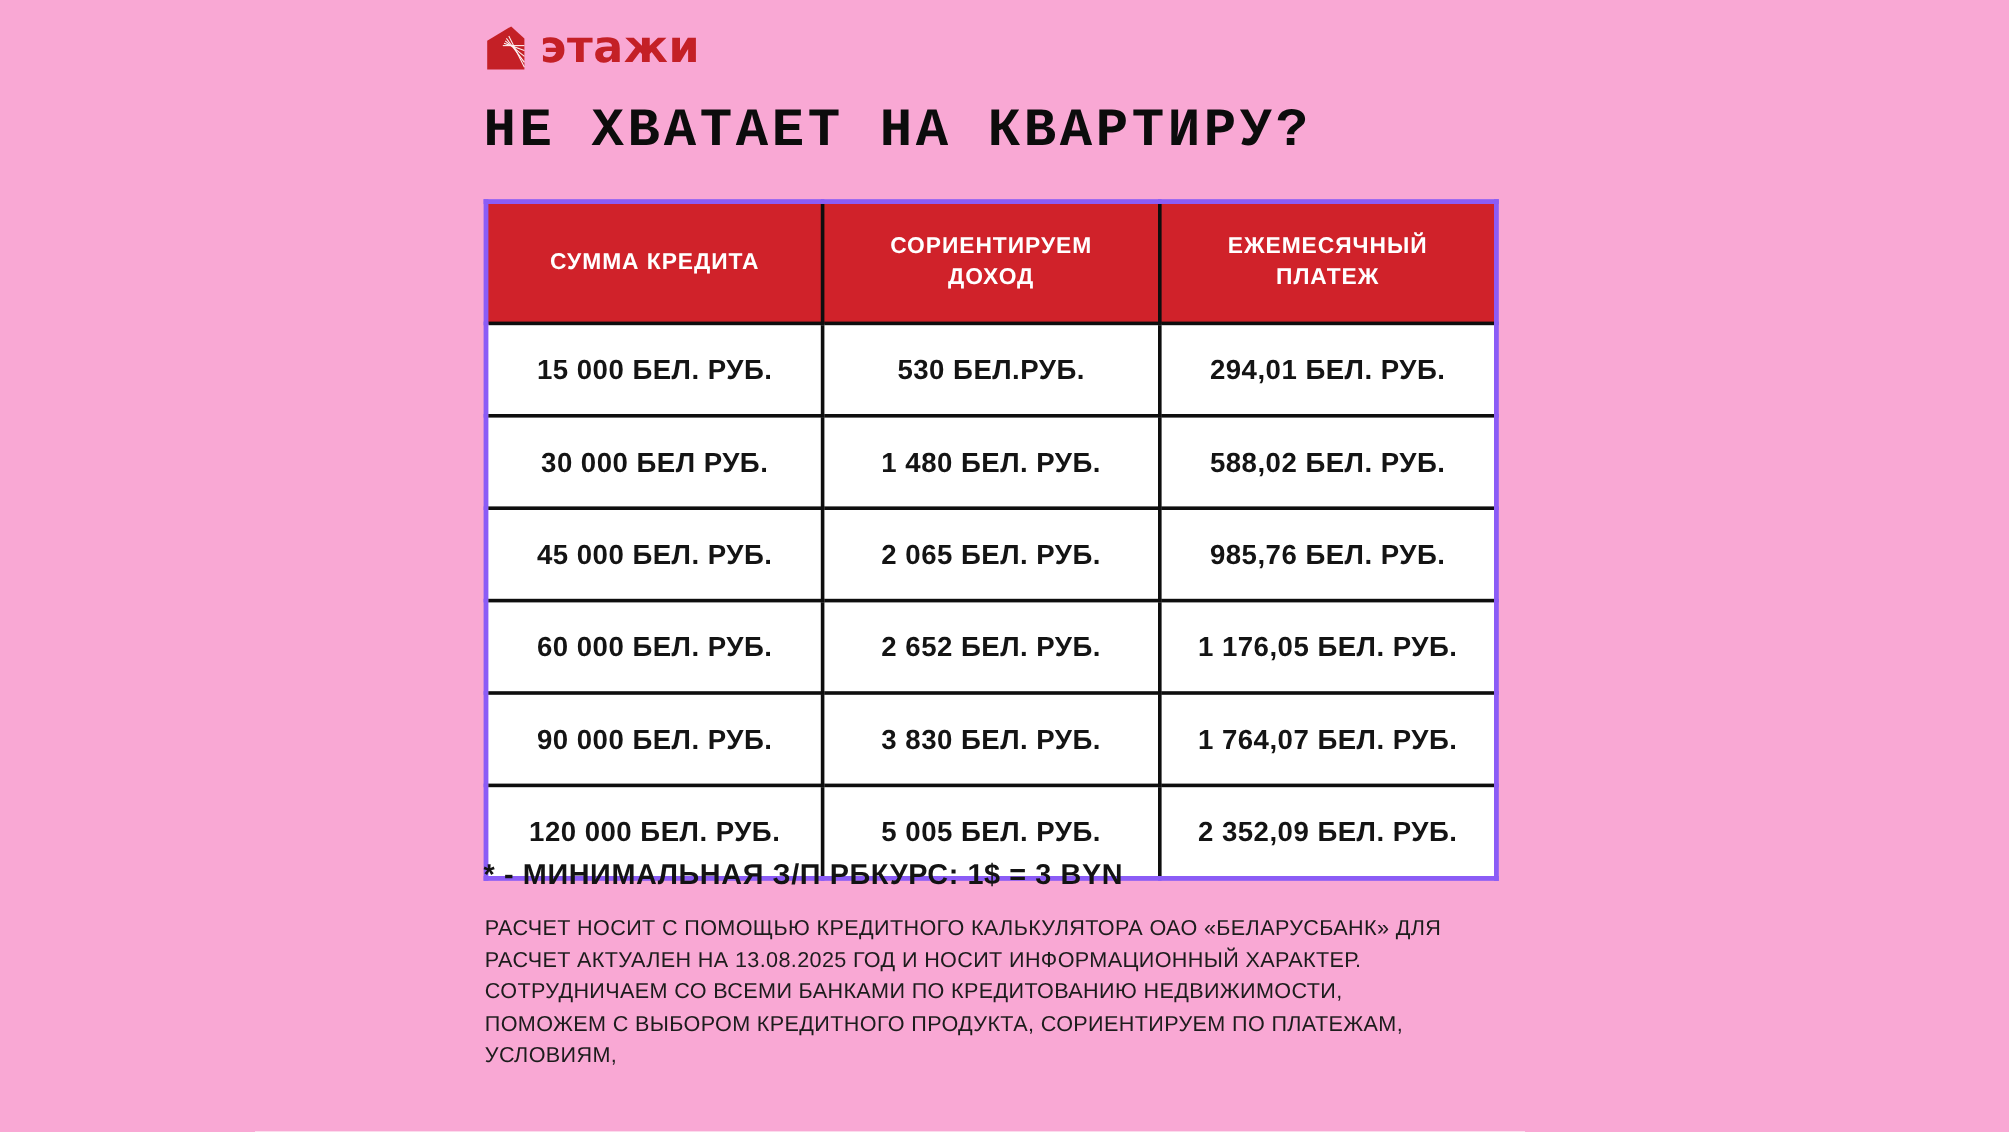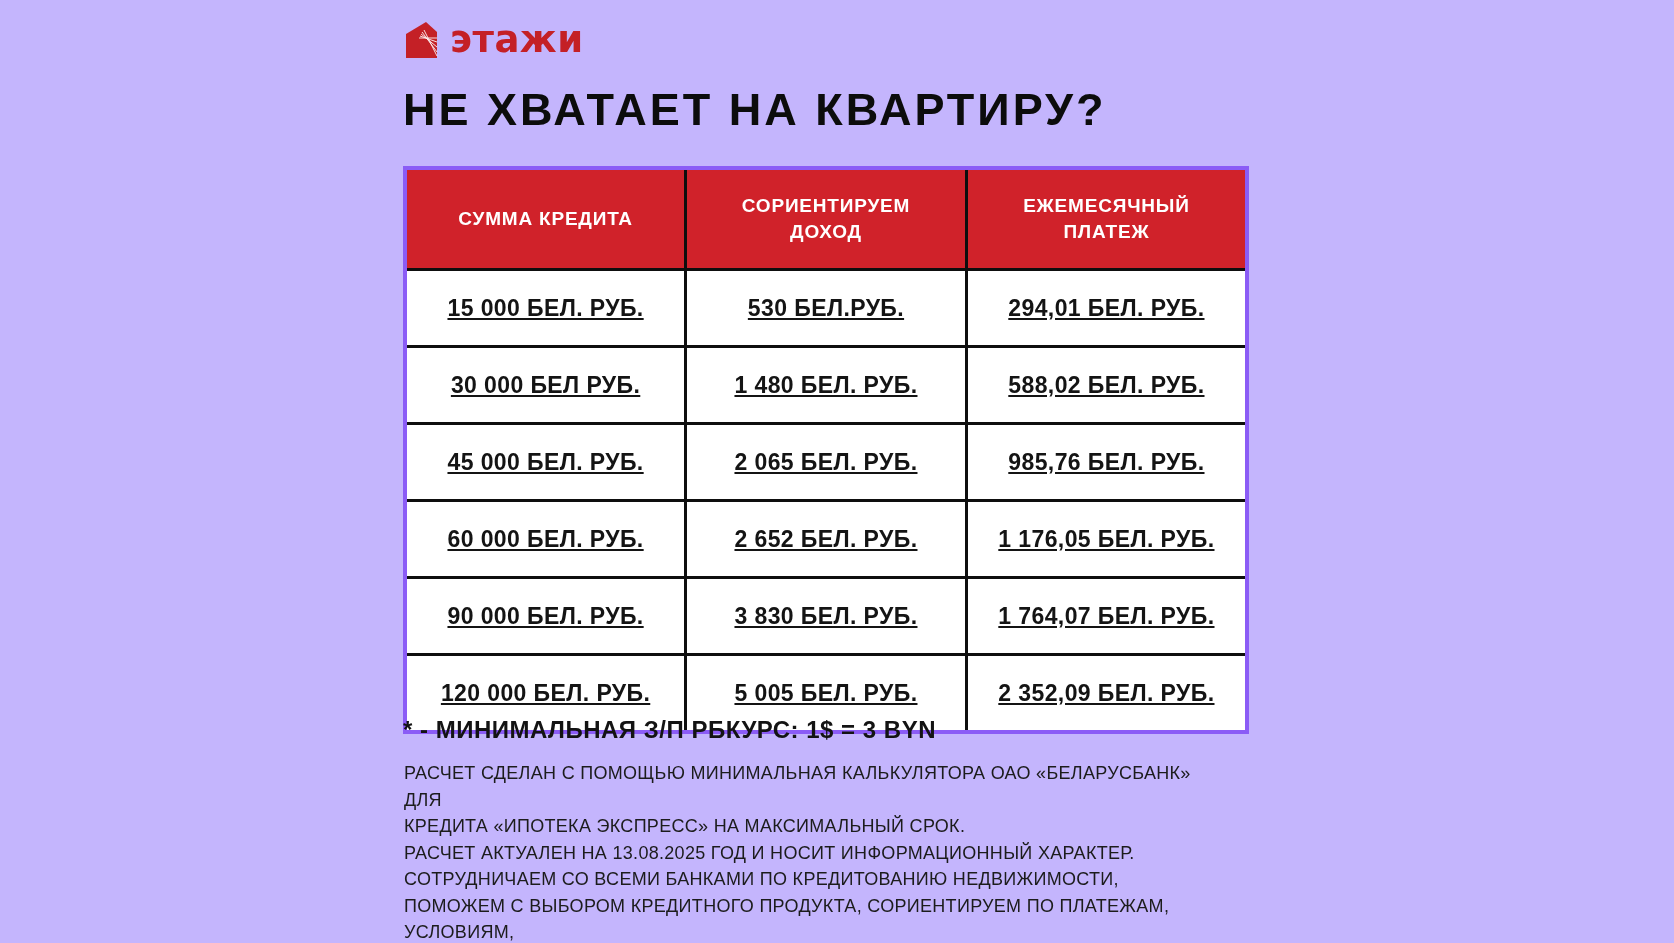--- a/index.html
+++ b/index.html
@@ -5,21 +5,21 @@
   html, body {
     margin: 0;
     padding: 0;
     background: #ffffff;
     font-family: "Liberation Sans", sans-serif;
   }
   .canvas {
     position: relative;
     width: 1674px;
     height: 943px;
-    background: #c4b5fd;
+    background: #f9a8d4;
     overflow: hidden;
   }
   
   .logo {
     position: absolute;
     left: 404px;
     top: 20px;
     display: flex;
     align-items: center;
     gap: 8px;
@@ -33,21 +33,21 @@
     font-family: "DejaVu Sans", sans-serif;
     line-height: 40px;
   }
   
   .title {
     position: absolute;
     left: 403px;
     top: 84px;
     width: 780px;
     color: #0c0c0c;
-    font-family: Liberation Sans, sans-serif;
+    font-family: Liberation Mono, monospace;
     font-weight: 800;
     font-size: 45px;
     letter-spacing: 3px;
     white-space: nowrap;
   }
   
   .credit-table {
     position: absolute;
     left: 403px;
     top: 166px;
@@ -72,21 +72,20 @@
   .credit-table td {
     background: #ffffff;
     color: #141414;
     font-size: 23px;
     font-weight: 600;
     letter-spacing: 0.4px;
     height: 72px;
     border: 3px solid #0e0e0e;
     text-align: center;
     vertical-align: middle;
-    text-decoration: underline;
   }
   
   .footnotes {
     position: absolute;
     left: 403px;
     top: 716px;
     width: 846px;
     display: flex;
     align-items: baseline;
     color: #131313;
@@ -169,21 +168,20 @@
         </tr>
       </tbody>
   </table>
 
   <div class="footnotes">
     <span>* - МИНИМАЛЬНАЯ З/П РБ</span>
     <span>КУРС: 1$ = 3 BYN</span>
   </div>
 
   <div class="disclaimer">
-      <div>РАСЧЕТ СДЕЛАН С ПОМОЩЬЮ МИНИМАЛЬНАЯ КАЛЬКУЛЯТОРА ОАО «БЕЛАРУСБАНК» ДЛЯ</div>
-      <div>КРЕДИТА «ИПОТЕКА ЭКСПРЕСС» НА МАКСИМАЛЬНЫЙ СРОК.</div>
+      <div>РАСЧЕТ НОСИТ С ПОМОЩЬЮ КРЕДИТНОГО КАЛЬКУЛЯТОРА ОАО «БЕЛАРУСБАНК» ДЛЯ</div>
       <div>РАСЧЕТ АКТУАЛЕН НА 13.08.2025 ГОД И НОСИТ ИНФОРМАЦИОННЫЙ ХАРАКТЕР.</div>
       <div>СОТРУДНИЧАЕМ СО ВСЕМИ БАНКАМИ ПО КРЕДИТОВАНИЮ НЕДВИЖИМОСТИ,</div>
       <div>ПОМОЖЕМ С ВЫБОРОМ КРЕДИТНОГО ПРОДУКТА, СОРИЕНТИРУЕМ ПО ПЛАТЕЖАМ,</div>
       <div>УСЛОВИЯМ,</div>
     </div>
 
 </div>
 
 </body></html>

